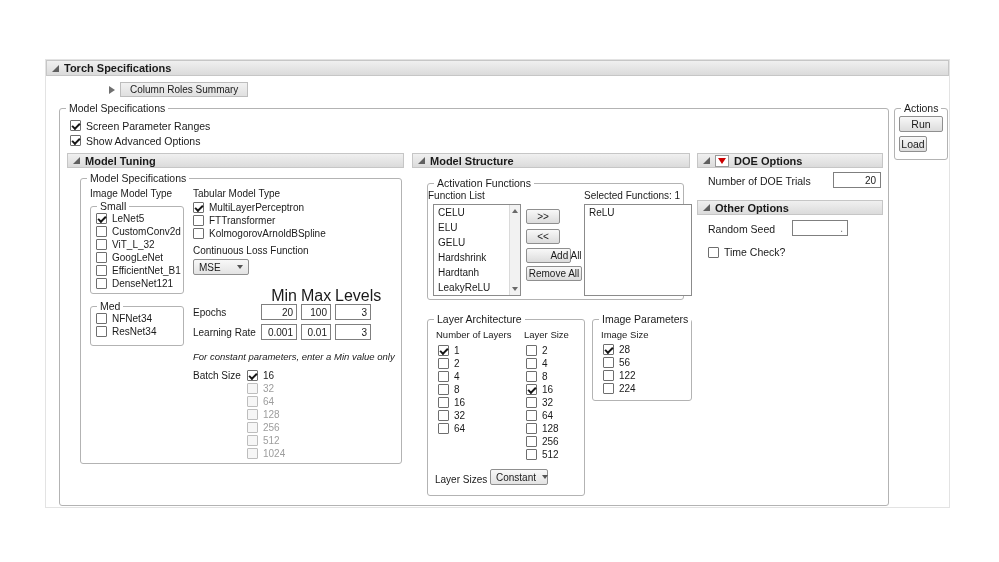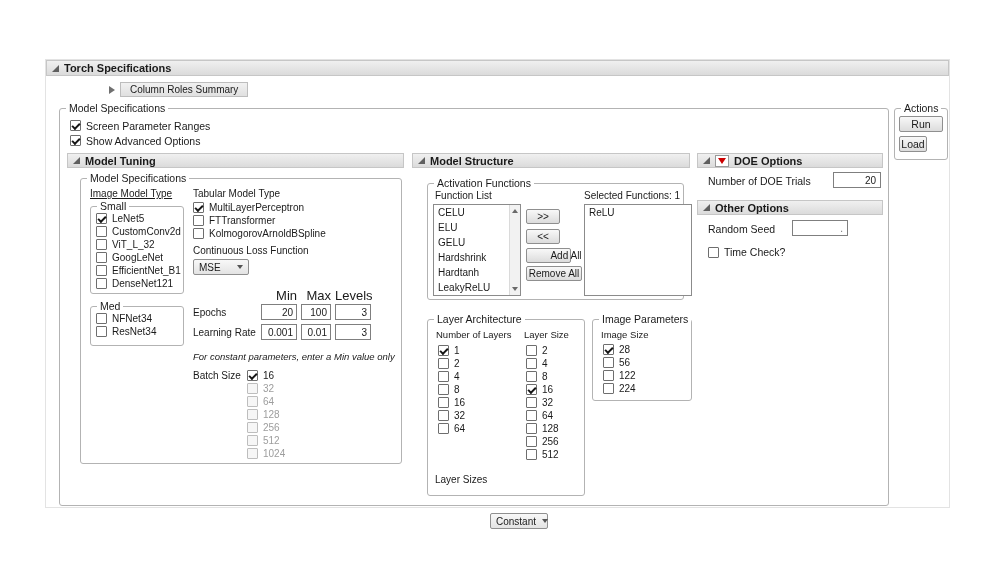--- a/index.html
+++ b/index.html
@@ -53,21 +53,21 @@
   .listbox{position:absolute;border:1px solid #8b8b8b;background:#fff;overflow:hidden;}
   .li{height:15px;line-height:15px;padding:0 4px;font-size:10px;white-space:nowrap;}
   .scrollbar{position:absolute;top:0;right:0;bottom:0;width:11px;background:#f2f2f2;border-left:1px solid #dadada;display:flex;flex-direction:column;align-items:center;justify-content:space-between;}
   .sb-up{width:0;height:0;border-left:3px solid transparent;border-right:3px solid transparent;border-bottom:4px solid #6a6a6a;margin-top:4px;}
   .sb-down{width:0;height:0;border-left:3px solid transparent;border-right:3px solid transparent;border-top:4px solid #6a6a6a;margin-bottom:4px;}
 
   
   .pt-row{display:flex;align-items:center;gap:4px;margin-bottom:4px;height:16px;}
   .pt-label{width:64px;flex:none;font-size:10px;white-space:nowrap;}
   .pt-in{height:16px;border:1px solid #7f7f7f;background:#fff;text-align:right;padding:2px 3px 0 0;flex:none;font-size:10px;}
-  .pt-h{flex:none;font-size:13px;}
+  .pt-h{flex:none;font-size:16px;}
   .w36{width:36px;}.w30{width:30px;}
   .ta-r{text-align:right;}.ta-c{text-align:center;}
   .pt-header{height:13px;margin-bottom:2px;}
 
   .note{font-style:italic;font-size:9.5px;white-space:nowrap;}
   .batch-wrap{position:absolute;display:flex;gap:8px;align-items:flex-start;}
 </style>
 </head>
 <body>
 
@@ -111,21 +111,21 @@
         <span class="tri-open"></span>
         <span class="red-tri-box">
             <span class="red-tri"></span>
           </span>
         <span>DOE Options</span>
       </div>
 
       <div class="group" style="left:20px;top:69px;width:322px;height:286px;">
         <span class="legend">Model Specifications</span>
 
-        <span class="abs lbl sm" style="left:9px;top:8px;text-decoration:underline;">Image Model Type</span>
+        <span class="abs lbl sm" style="left:9px;top:8px;">Image Model Type</span>
 
         <div class="group" style="left:9px;top:27px;width:94px;height:88px;">
           <span class="legend xs">Small</span>
           <div class="cb-col abs" style="left:5px;top:5px;">
 
           <div class="cb-row checked">
                 <span class="cb"></span>
                 <span class="cb-label xs">LeNet5</span>
               </div>
               <div class="cb-row">
@@ -247,21 +247,21 @@
                 <span class="cb"></span>
                 <span class="cb-label">1024</span>
               </div>
             </div>
         </div>
       </div>
 
       <div class="group" style="left:367px;top:74px;width:257px;height:117px;">
         <span class="legend">Activation Functions</span>
 
-        <span class="abs lbl sm" style="left:7px;top:5px;">Function List</span>
+        <span class="abs lbl sm" style="left:0;top:5px;">Function List</span>
         <div class="listbox" style="left:5px;top:20px;width:88px;height:92px;">
           <div>
 
           <div class="li" style="padding-right:14px;">CELU</div>
               <div class="li" style="padding-right:14px;">ELU</div>
               <div class="li" style="padding-right:14px;">GELU</div>
               <div class="li" style="padding-right:14px;">Hardshrink</div>
               <div class="li" style="padding-right:14px;">Hardtanh</div>
               <div class="li" style="padding-right:14px;">LeakyReLU</div>
             </div>
@@ -357,21 +357,21 @@
               <span class="cb"></span>
               <span class="cb-label">256</span>
             </div>
             <div class="cb-row">
               <span class="cb"></span>
               <span class="cb-label">512</span>
             </div>
           </div>
 
         <span class="abs lbl sm" style="left:7px;top:153px;">Layer Sizes</span>
-        <div class="combo" style="left:62px;top:149px;width:58px;margin-top:44px;">
+        <div class="combo" style="left:62px;top:149px;width:58px;">
           <span>Constant</span>
           <span class="combo-arrow"></span>
         </div>
       </div>
 
       <div class="group" style="left:532px;top:210px;width:100px;height:82px;">
         <span class="legend">Image Parameters</span>
         <span class="abs lbl xs" style="left:8px;top:8px;">Image Size</span>
         <div class="cb-col abs" style="left:10px;top:23px;">
 

